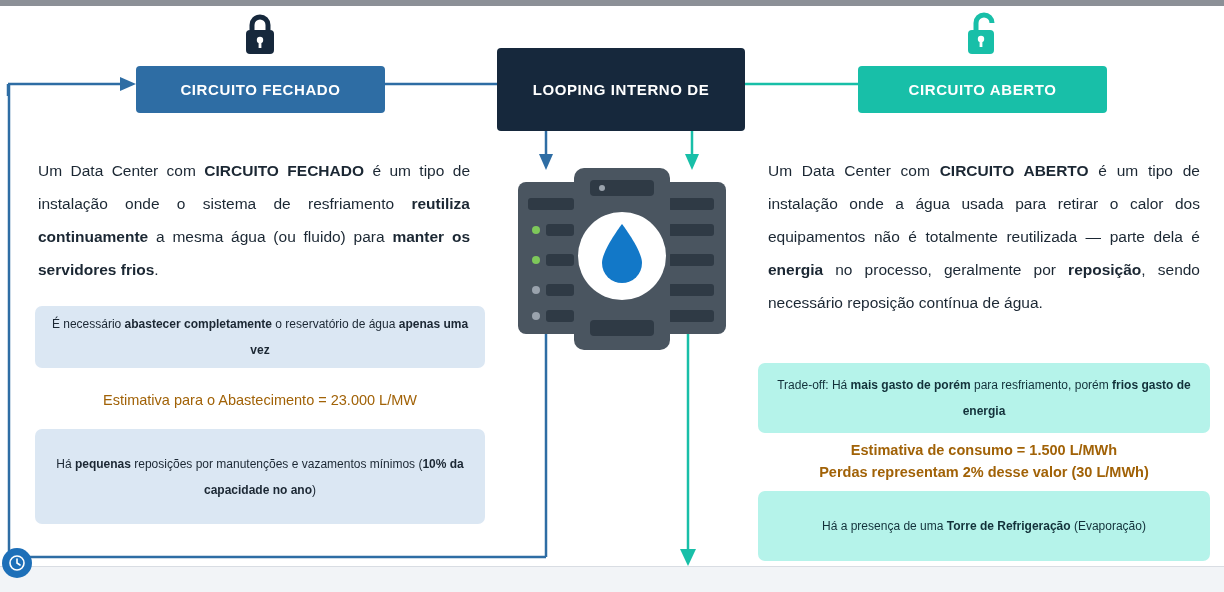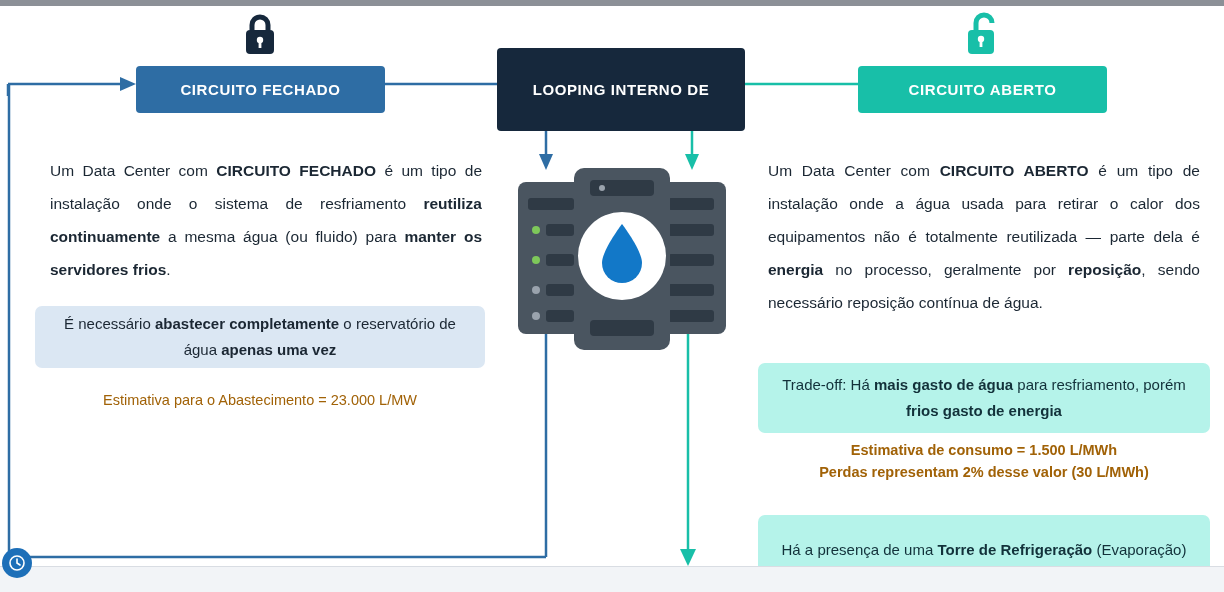--- a/index.html
+++ b/index.html
@@ -100,29 +100,29 @@
 
   
   .para {
     position: absolute;
     font-size: 15.5px;
     line-height: 33px;
     text-align: justify;
     color: #1b2733;
   }
   .para b { font-weight: bold; }
-  .para-left  { left: 50px;  top: 148px; width: 432px; }
+  .para-left  { left: 38px;  top: 148px; width: 432px; }
   .para-right { left: 768px; top: 148px; width: 432px; }
 
   
   .box {
     position: absolute;
     box-sizing: border-box;
     border-radius: 7px;
-    font-size: 15px;
+    font-size: 12px;
     line-height: 26px;
     text-align: center;
     padding: 9px 14px;
     display: flex;
     align-items: center;
     justify-content: center;
   }
   .box b { font-weight: bold; }
   .box-blue { background: #dbe7f3; color: #1b2733; }
   .box-teal { background: #b5f3ea; color: #12313a; }
@@ -134,21 +134,21 @@
     text-align: center;
     color: #a16207;
   }
 
   .b1 { left: 35px;  top: 300px; width: 450px; height: 62px; }
   .n1 { left: 35px;  top: 383px; width: 450px; }
   .b2 { left: 35px;  top: 423px; width: 450px; height: 95px; }
 
   .b3 { left: 758px; top: 357px; width: 452px; height: 70px; }
   .n2 { left: 758px; top: 433px; width: 452px; font-weight: bold; }
-  .b4 { left: 758px; top: 485px; width: 452px; height: 70px; margin-top: 24px; }
+  .b4 { left: 758px; top: 485px; width: 452px; height: 70px; }
 
   
   .server-wrap {
     position: absolute;
     left: 516px; top: 162px;
     width: 212px; height: 182px;
   }
   
   svg.wires {
     position: absolute;
@@ -255,27 +255,30 @@
   </div>
 
   <div class="box box-blue b1">
     <span>É necessário <b>abastecer completamente</b> o reservatório de água <b>apenas uma vez</b></span>
   </div>
 
   <div class="note n1">
     Estimativa para o Abastecimento = 23.000 L/MW
   </div>
 
+  <div class="box box-blue b2">
+    <span>Há <b>pequenas</b> reposições por manutenções e vazamentos mínimos (<b>10% da capacidade no ano</b>)</span>
+  </div>
 
   <div class="para para-right">
     Um Data Center com <b>CIRCUITO ABERTO</b> é um tipo de instalação onde a água usada para retirar o calor dos equipamentos não é totalmente reutilizada — parte dela é <b>energia</b> no processo, geralmente por <b>reposição</b>, sendo necessário reposição contínua de água.
   </div>
 
   <div class="box box-teal b3">
-    <span>Trade-off: Há <b>mais gasto de água</b> para resfriamento, porém <b>frios gasto de energia</b></span>
+    <span>Trade-off: Há <b>mais gasto de porém</b> para resfriamento, porém <b>frios gasto de energia</b></span>
   </div>
 
   <div class="note n2">
     Estimativa de consumo = 1.500 L/MWh<br>Perdas representam 2% desse valor (30 L/MWh)
   </div>
 
   <div class="box box-teal b4">
     <span>Há a presença de uma <b>Torre de Refrigeração</b> (Evaporação)</span>
   </div>
 

